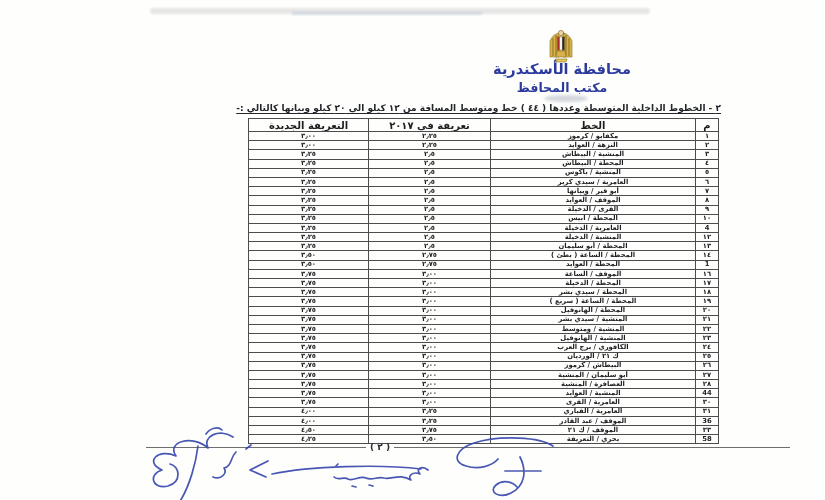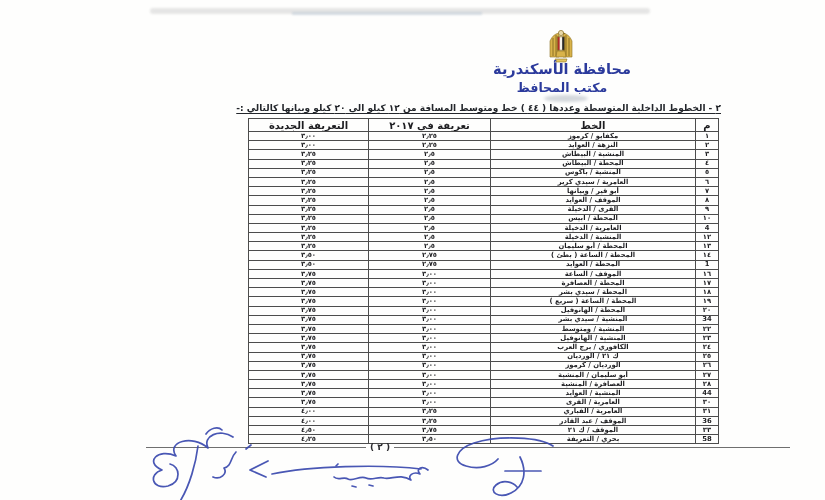--- a/index.html
+++ b/index.html
@@ -174,21 +174,21 @@
           <td>٣٫٥٠</td>
         </tr>
         <tr>
           <td>١٦</td>
           <td>الموقف / الساعة</td>
           <td>٣٫٠٠</td>
           <td>٣٫٧٥</td>
         </tr>
         <tr>
           <td>١٧</td>
-          <td>المحطة / العصافرة</td>
+          <td>المحطة / الدخيلة</td>
           <td>٣٫٠٠</td>
           <td>٣٫٧٥</td>
         </tr>
         <tr>
           <td>١٨</td>
           <td>المحطة / سيدي بشر</td>
           <td>٣٫٠٠</td>
           <td>٣٫٧٥</td>
         </tr>
         <tr>
@@ -197,21 +197,21 @@
           <td>٣٫٠٠</td>
           <td>٣٫٧٥</td>
         </tr>
         <tr>
           <td>٢٠</td>
           <td>المحطة / الهانوفيل</td>
           <td>٣٫٠٠</td>
           <td>٣٫٧٥</td>
         </tr>
         <tr>
-          <td>34</td>
+          <td>٢١</td>
           <td>المنشية / سيدي بشر</td>
           <td>٣٫٠٠</td>
           <td>٣٫٧٥</td>
         </tr>
         <tr>
           <td>٢٢</td>
           <td>المنشية / ومتوسط</td>
           <td>٣٫٠٠</td>
           <td>٣٫٧٥</td>
         </tr>
@@ -228,21 +228,21 @@
           <td>٣٫٧٥</td>
         </tr>
         <tr>
           <td>٢٥</td>
           <td>ك ٢١ / الورديان</td>
           <td>٣٫٠٠</td>
           <td>٣٫٧٥</td>
         </tr>
         <tr>
           <td>٢٦</td>
-          <td>الورديان / كرموز</td>
+          <td>البيطاش / كرموز</td>
           <td>٣٫٠٠</td>
           <td>٣٫٧٥</td>
         </tr>
         <tr>
           <td>٢٧</td>
           <td>أبو سليمان / المنشية</td>
           <td>٣٫٠٠</td>
           <td>٣٫٧٥</td>
         </tr>
         <tr>

